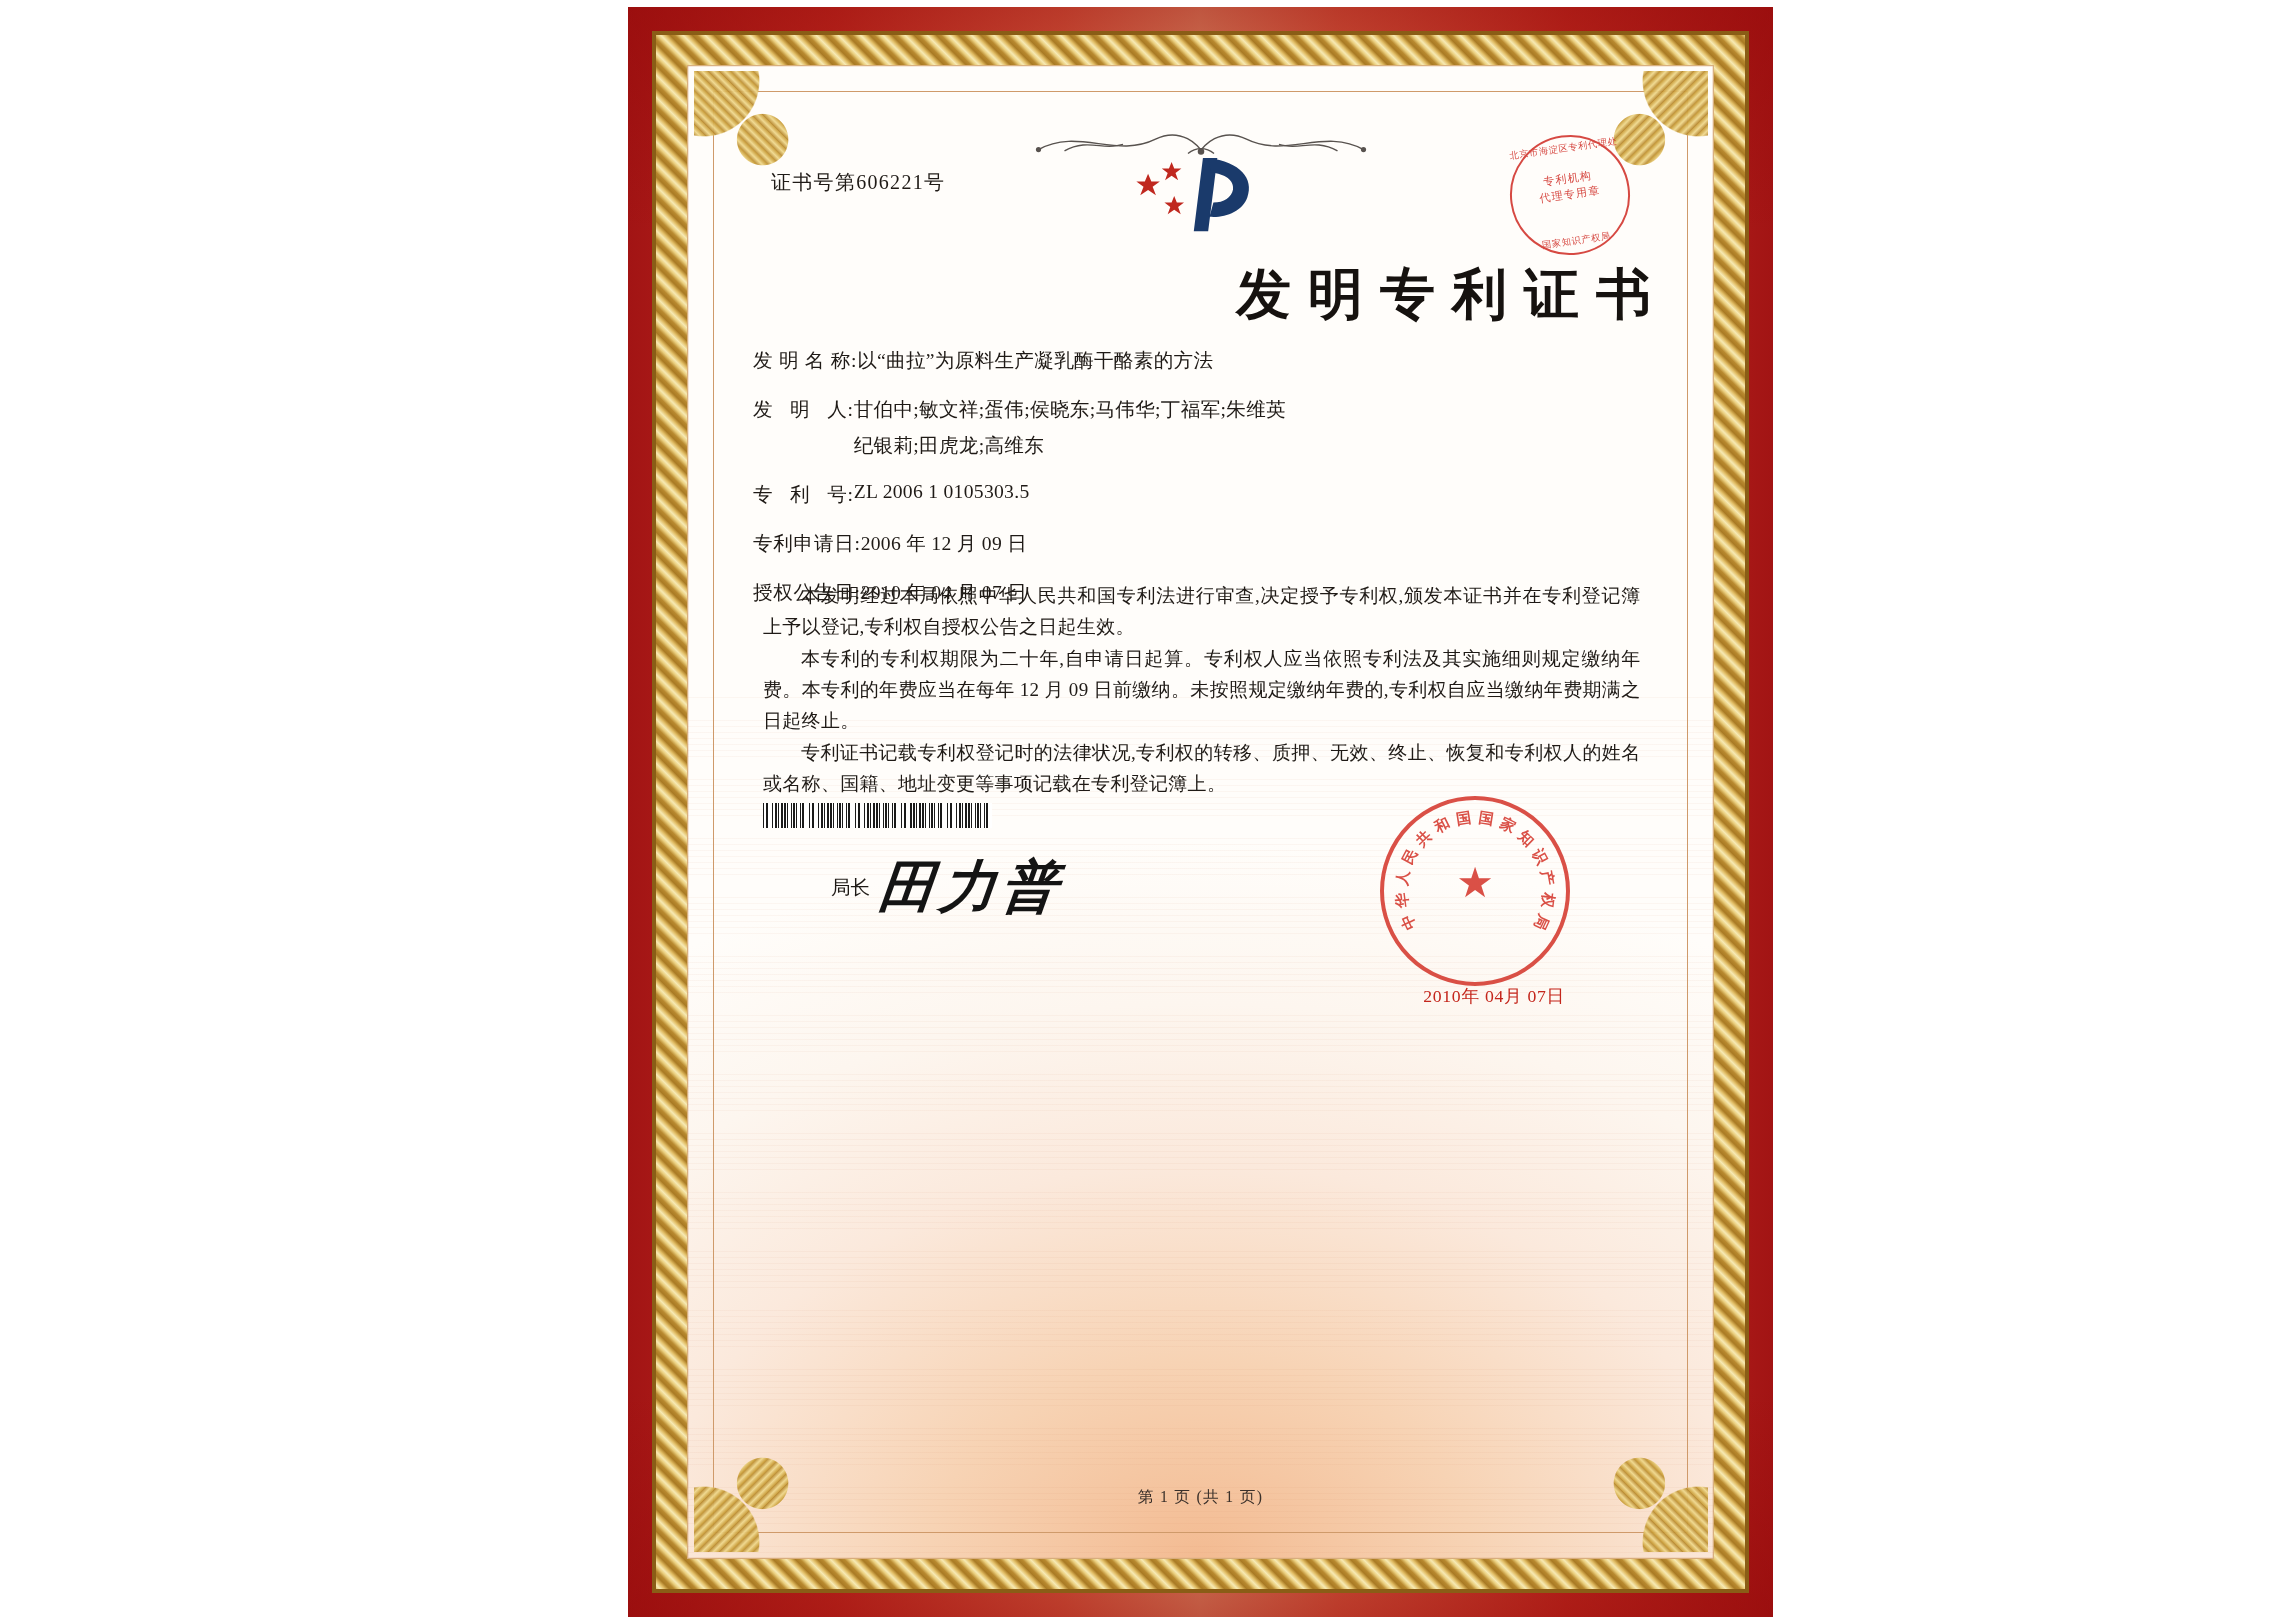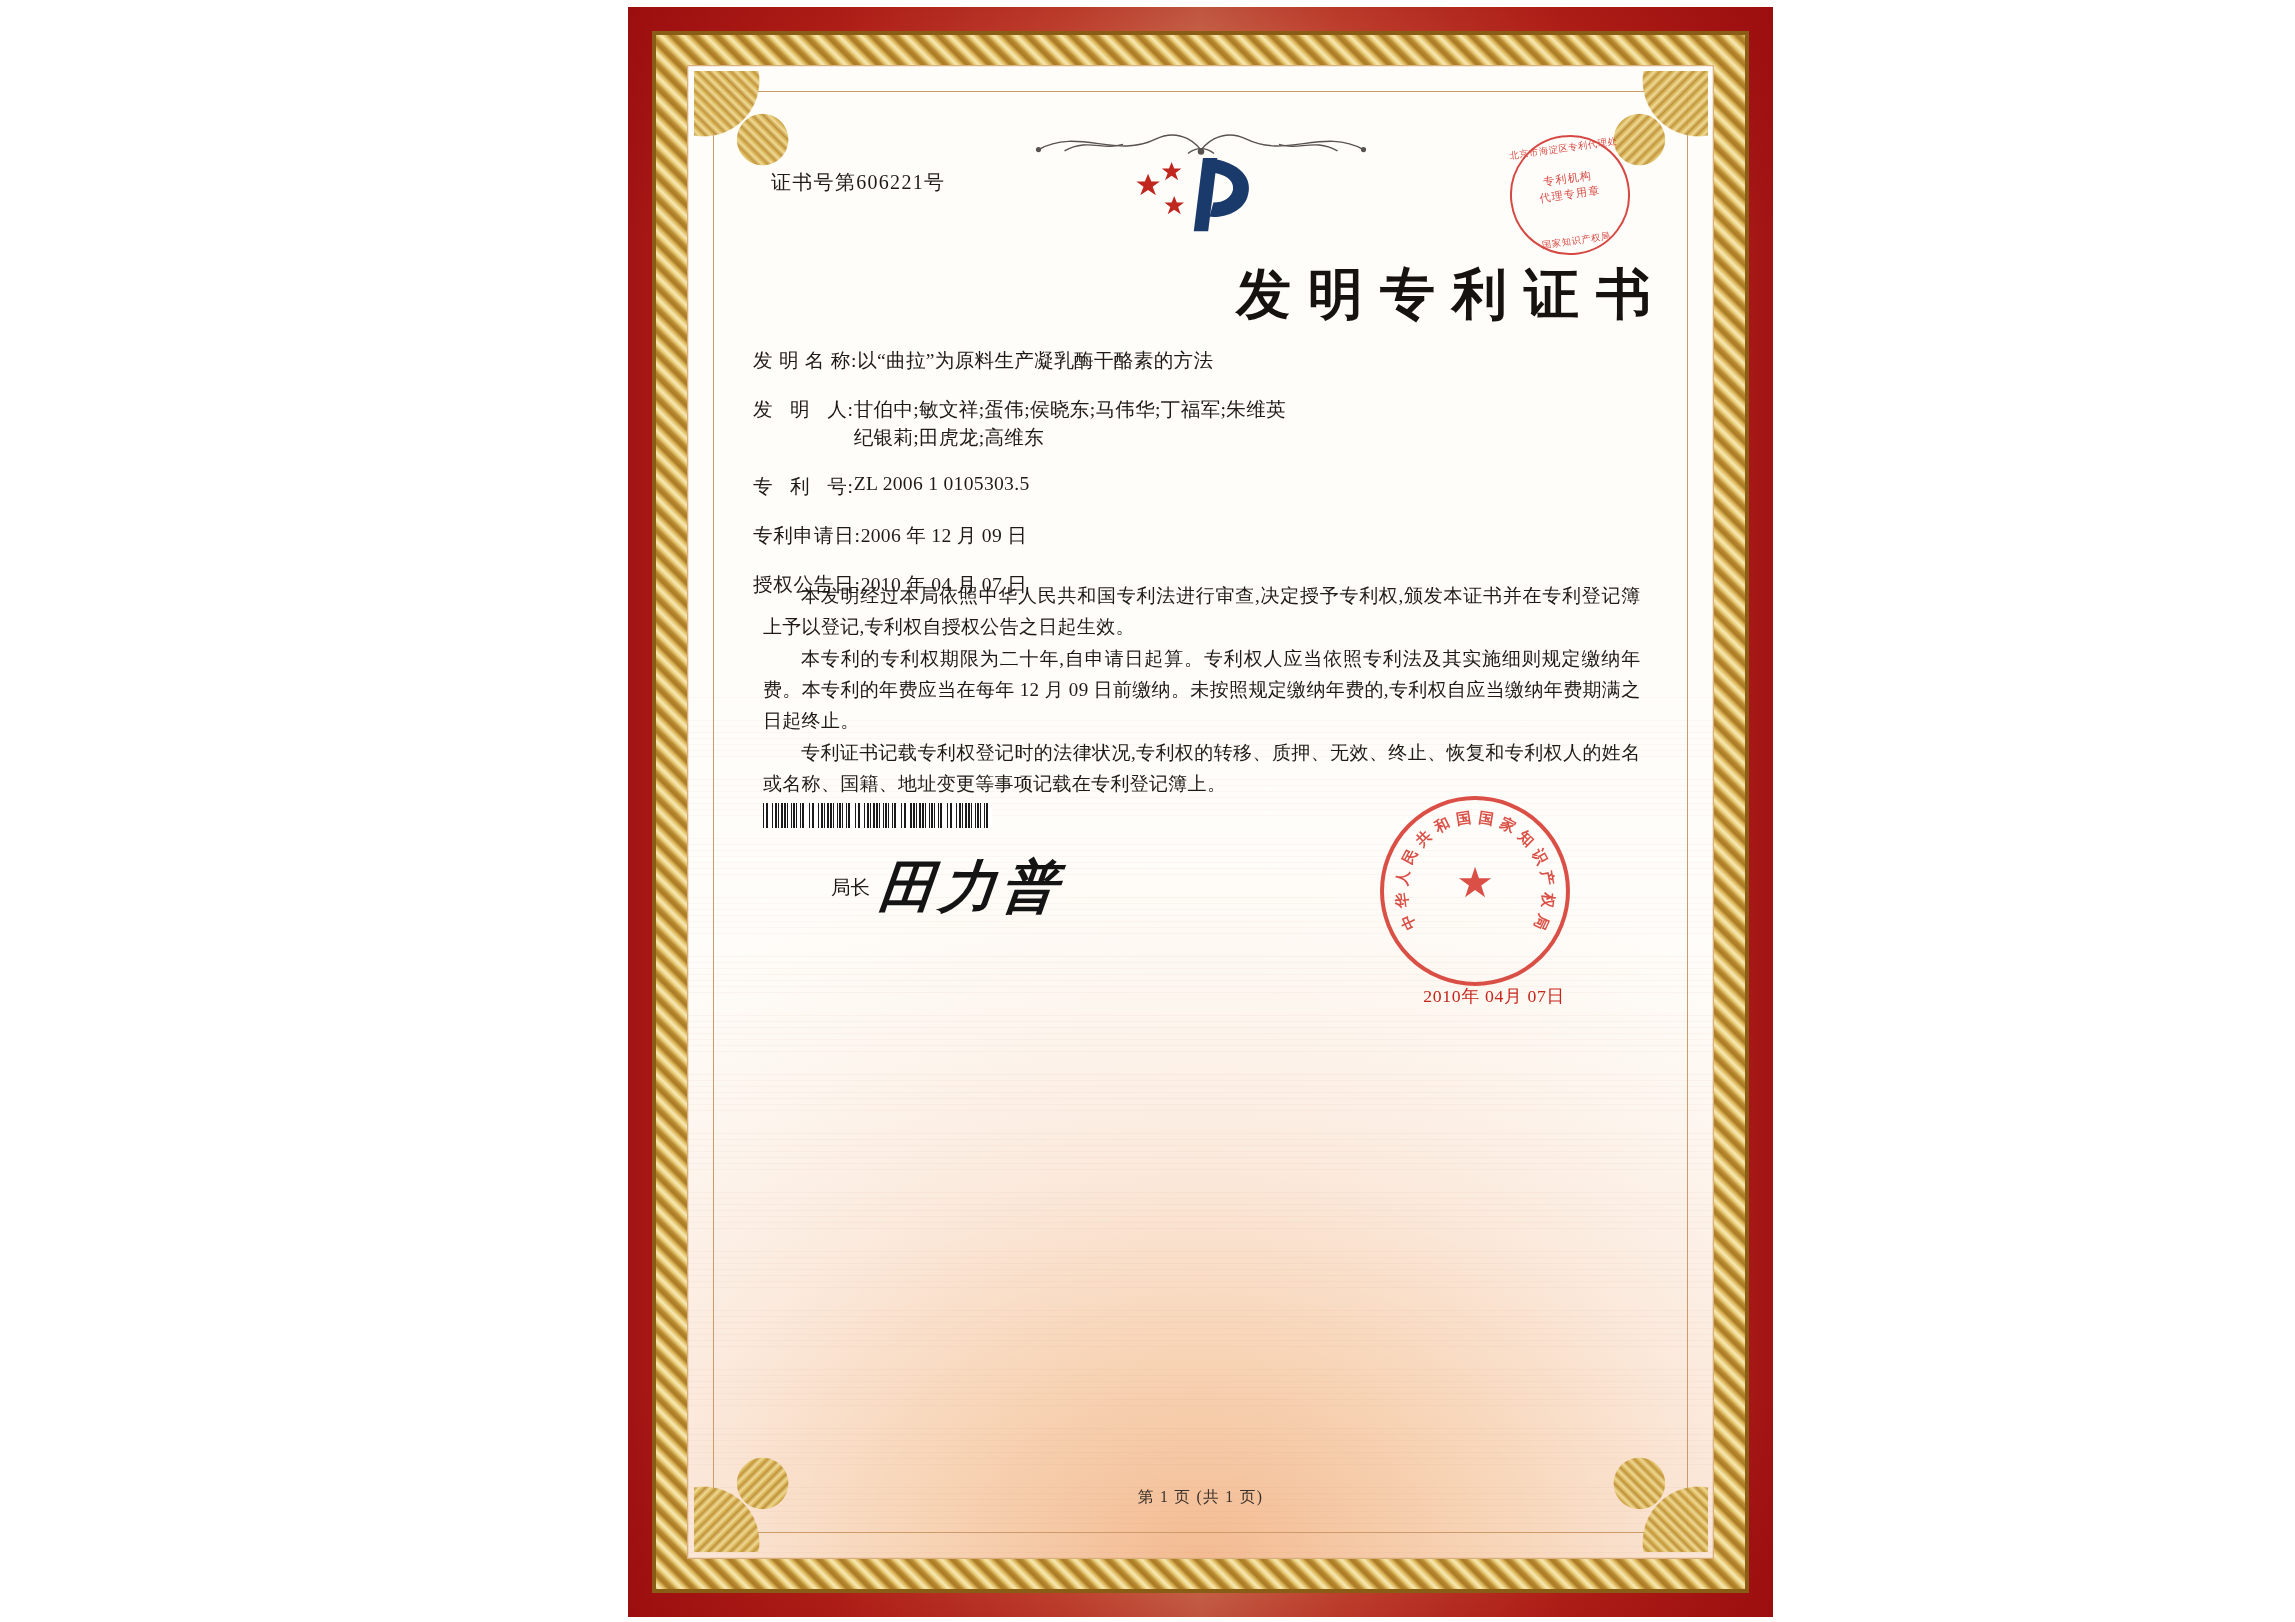--- a/index.html
+++ b/index.html
@@ -216,21 +216,21 @@
     flex: 0 0 auto;
     white-space: pre;
     letter-spacing: 0.7px;
   }
   .row .val {
     flex: 1 1 auto;
     letter-spacing: 0.3px;
   }
   .row .val .line2 {
     display: block;
-    margin-top: 1px;
+    margin-top: 9px;
   }
 
   
   .body-text {
     position: absolute;
     left: 30px;
     right: 27.5px;
     top: 476px;
     font-size: 19px;
     line-height: 31px;

